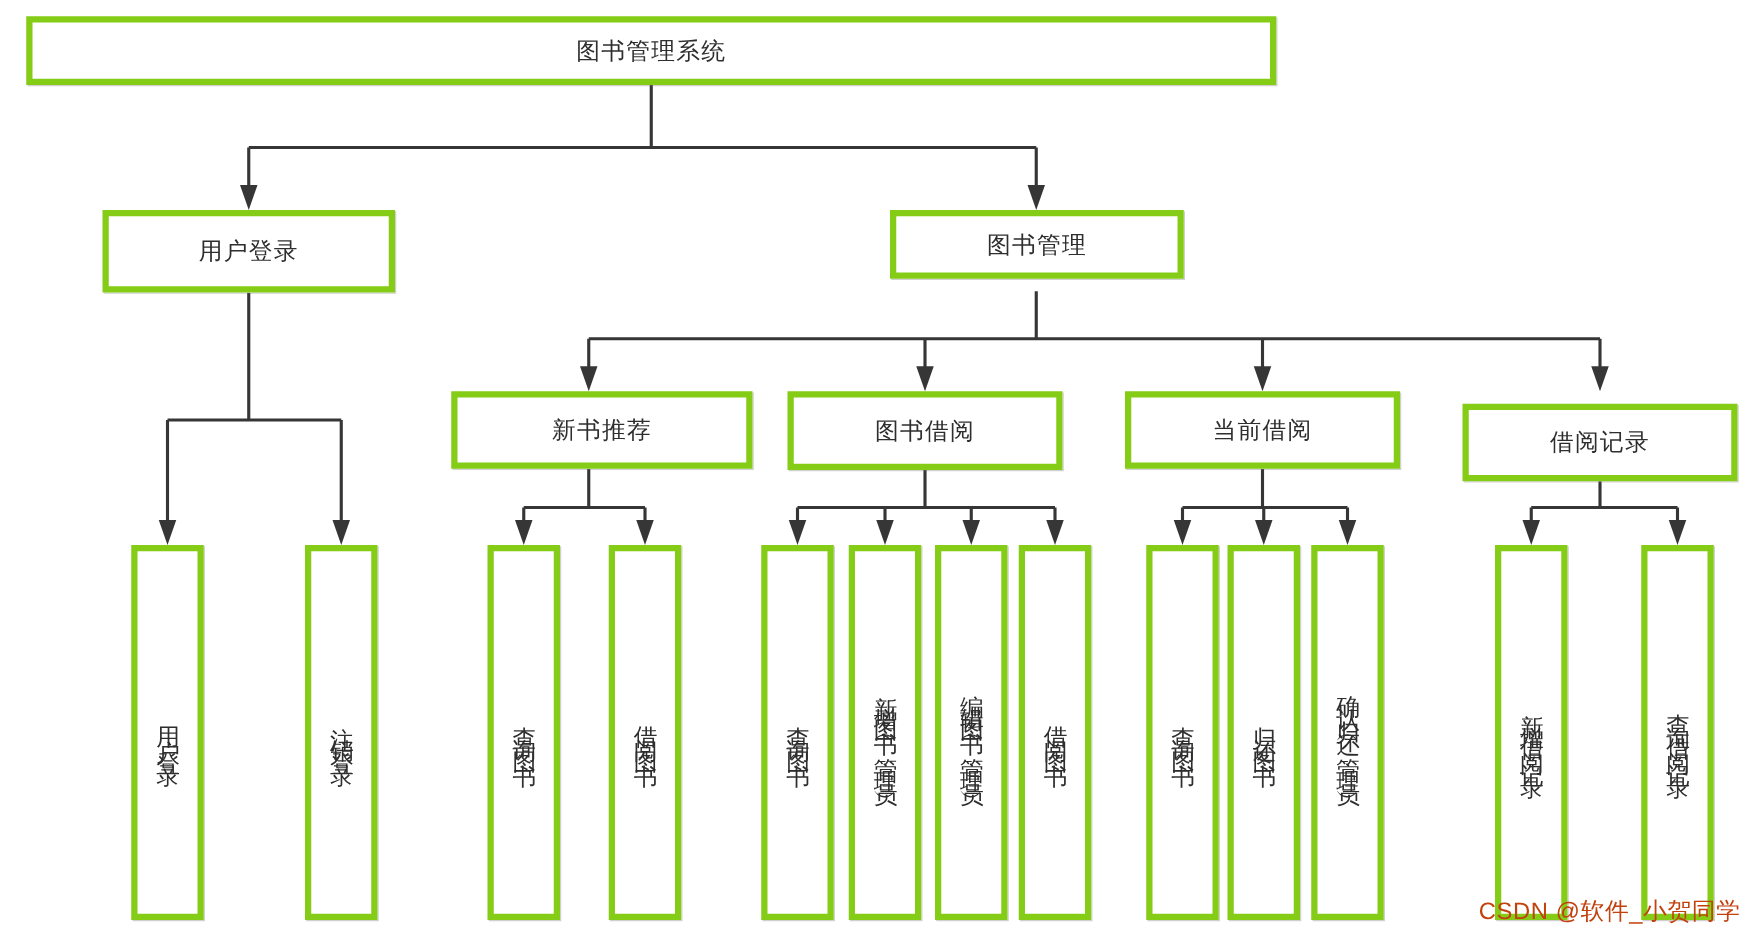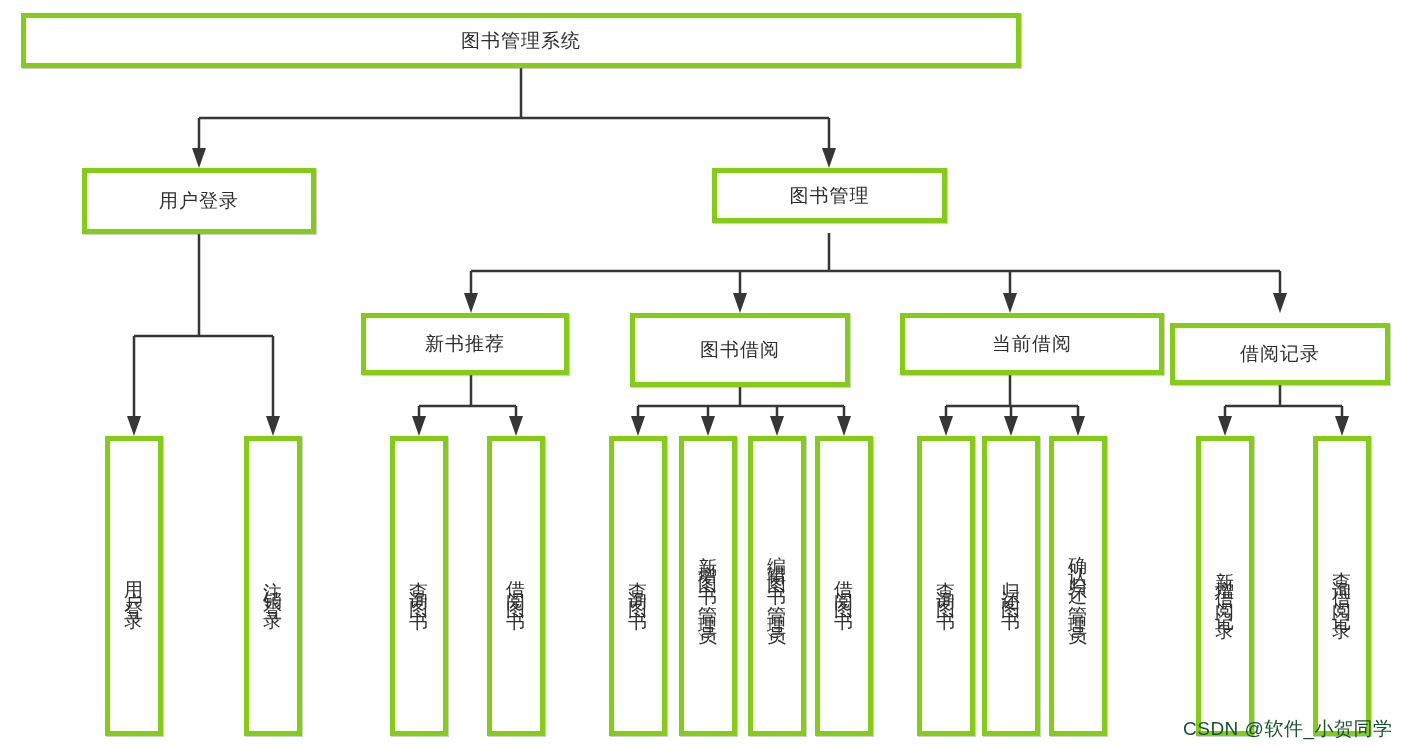--- a/index.html
+++ b/index.html
@@ -40,21 +40,21 @@
     line-height: 1;
     letter-spacing: 10px;
     color: #2e2e2e;
   }
   #watermark {
     position: absolute;
     left: 1183px;
     top: 716px;
     font-size: 19px;
     letter-spacing: 0.5px;
-    color: #14532d;
+    color: #c2410c;
     white-space: nowrap;
     z-index: 10;
   }
   .stroke { stroke: #363636; stroke-width: 2.5; fill: none; }
   .arrow { fill: #363636; stroke: none; }
 </style>
 </head>
 <body>
 
 <div id="page">
@@ -93,23 +93,23 @@
     <path class="stroke" d="M1280 375 V406 M1225 406 H1342 M1225 406 V420 M1342 406 V420"></path>
     <polygon class="arrow" points="1218,416 1232,416 1225,436"></polygon>
     <polygon class="arrow" points="1335,416 1349,416 1342,436"></polygon>
   </svg>
 
   <div class="node hbox" style="left:21px; top:13px; width:1000px; height:55px;">图书管理系统</div>
 
   <div class="node hbox" style="left:82px; top:168px; width:234px; height:66px;">用户登录</div>
   <div class="node hbox" style="left:712px; top:168px; width:235px; height:55px;">图书管理</div>
 
-  <div class="node hbox" style="left:361px; top:313px; width:208px; height:62px;">新书推荐</div>
-  <div class="node hbox" style="left:630px; top:313px; width:220px; height:74px;">图书借阅</div>
-  <div class="node hbox" style="left:900px; top:313px; width:264px; height:62px;">当前借阅</div>
+  <div class="node hbox" style="left:361px; top:313px; width:241px; height:62px;">新书推荐</div>
+  <div class="node hbox" style="left:630px; top:313px; width:220px; height:63px;">图书借阅</div>
+  <div class="node hbox" style="left:900px; top:313px; width:220px; height:62px;">当前借阅</div>
   <div class="node hbox" style="left:1170px; top:323px; width:220px; height:62px;text-align:right;">借阅记录</div>
 
   <div class="node vbox" style="left:105px; top:436px; width:58px; height:300px;">
     <span class="vtext">用户登录</span>
   </div>
   <div class="node vbox" style="left:244px; top:436px; width:58px; height:300px;">
     <span class="vtext">注销登录</span>
   </div>
 
   <div class="node vbox" style="left:390px; top:436px; width:58px; height:300px;">

